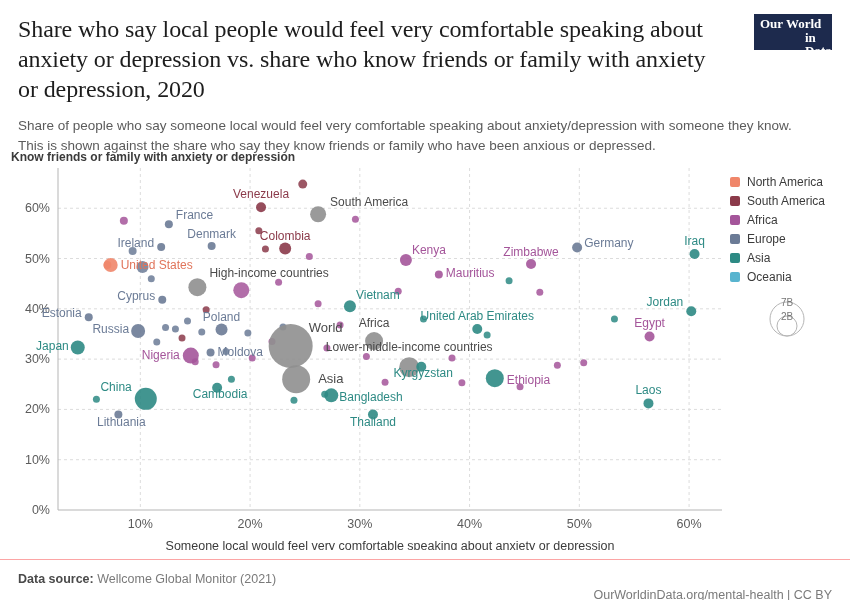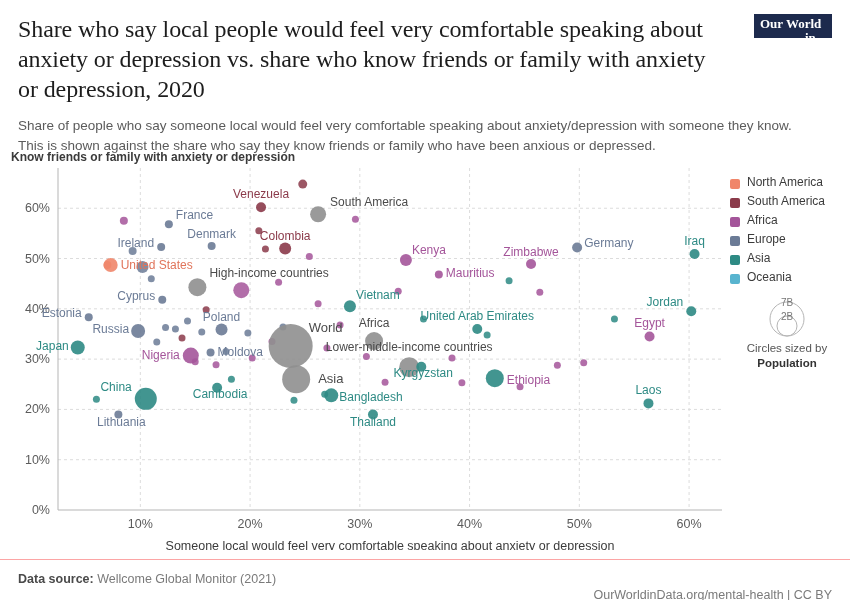--- a/index.html
+++ b/index.html
@@ -25,21 +25,21 @@
   .subtitle {
     margin-top: 12px;
     font-size: 13.5px;
     line-height: 1.45;
     color: #5b5b5b;
     max-width: 790px;
   }
   .owid-logo {
     position: absolute;
     top: 14px; right: 18px;
-    width: 78px; height: 24px;
+    width: 78px; height: 36px;
     background: #1d2a4d;
     color: #fff;
     font-family: "Liberation Serif", serif;
     font-size: 13px;
     line-height: 1.05;
     padding: 3px 6px;
     box-sizing: border-box;
     font-weight: bold;
   }
   .owid-logo .l2 { display:block;padding-left:45px; }
@@ -61,21 +61,21 @@
     height: 40px;
     border-top: 1px solid #fca5a5;
     font-size: 12.5px;
     color: #7a7a7a;
   }
   .footer .src { position:absolute; left:18px; top:12px; }
   .footer .src b { color:#4a4a4a; }
   .footer .right { position:absolute; right:18px; top:28px; }
 
   .legend { position: absolute; left: 730px; top: 175px; font-size: 12px; color:#3b3b3b; }
-  .legend .row { display:flex; align-items:flex-end; margin-bottom: 5px; }
+  .legend .row { display:flex; align-items:center; margin-bottom: 5px; }
   .legend .sw { width: 10px; height: 10px; border-radius: 2px; margin-right: 7px; }
   .sizelegend { position:absolute; left: 732px; top: 295px; width: 110px; text-align:center; font-size:11.5px; color:#555; }
   .sizelegend .cap { margin-top: 4px; line-height:1.3; }
   .sizelegend .cap b { color:#333; }
 </style>
 </head>
 <body>
 
 <div class="header">
   <h1 class="title">Share who say local people would feel very comfortable speaking about anxiety or depression vs. share who know friends or family with anxiety or depression, 2020</h1>
@@ -338,24 +338,20 @@
     </div>
   </div>
 
 <div class="sizelegend">
   <svg width="110" height="42">
     <circle cx="55" cy="24" r="17" fill="none" stroke="#b5b5b5"></circle>
     <circle cx="55" cy="31" r="10" fill="none" stroke="#b5b5b5"></circle>
     <text x="55" y="11" font-size="10" fill="#777" text-anchor="middle" font-family="Liberation Sans, sans-serif">7B</text>
     <text x="55" y="25" font-size="10" fill="#777" text-anchor="middle" font-family="Liberation Sans, sans-serif">2B</text>
   </svg>
-  <div class="cap">
-    <span>Circles sized by</span><br>
-    <b>Population</b>
-  </div>
 </div>
 
 <div class="footer">
   <div class="src">
     <b>Data source:</b>
     <span>Wellcome Global Monitor (2021)</span>
   </div>
   <div class="right">OurWorldinData.org/mental-health | CC BY</div>
 </div>
 

